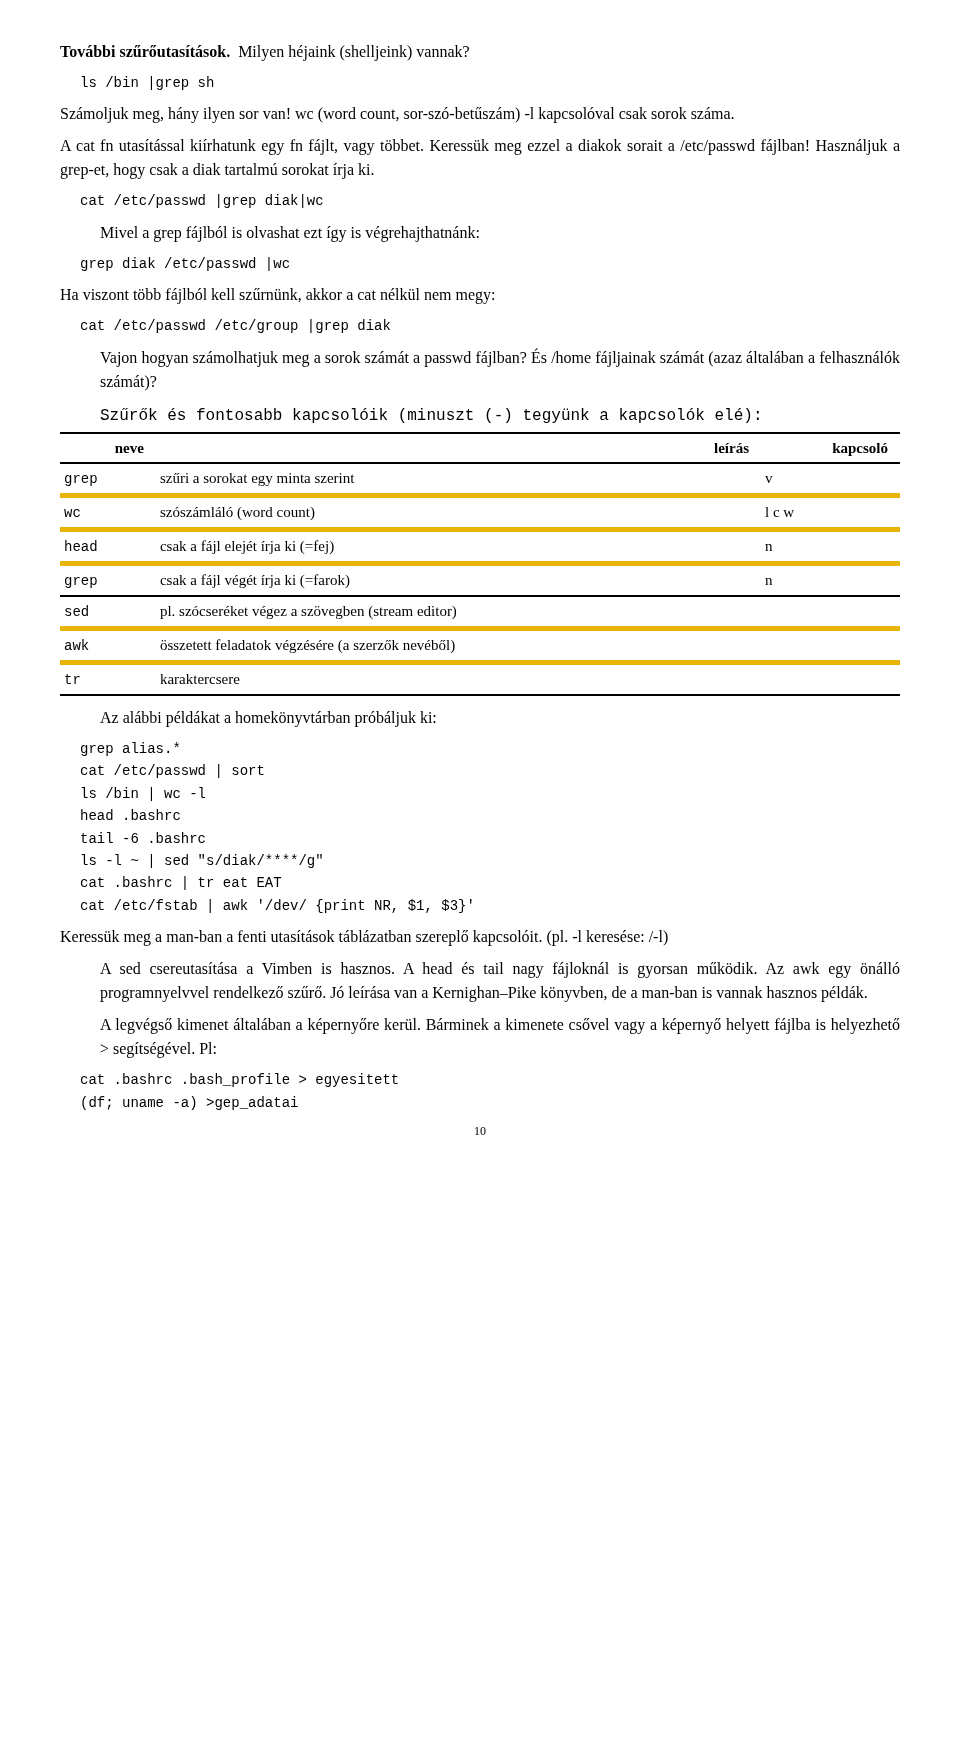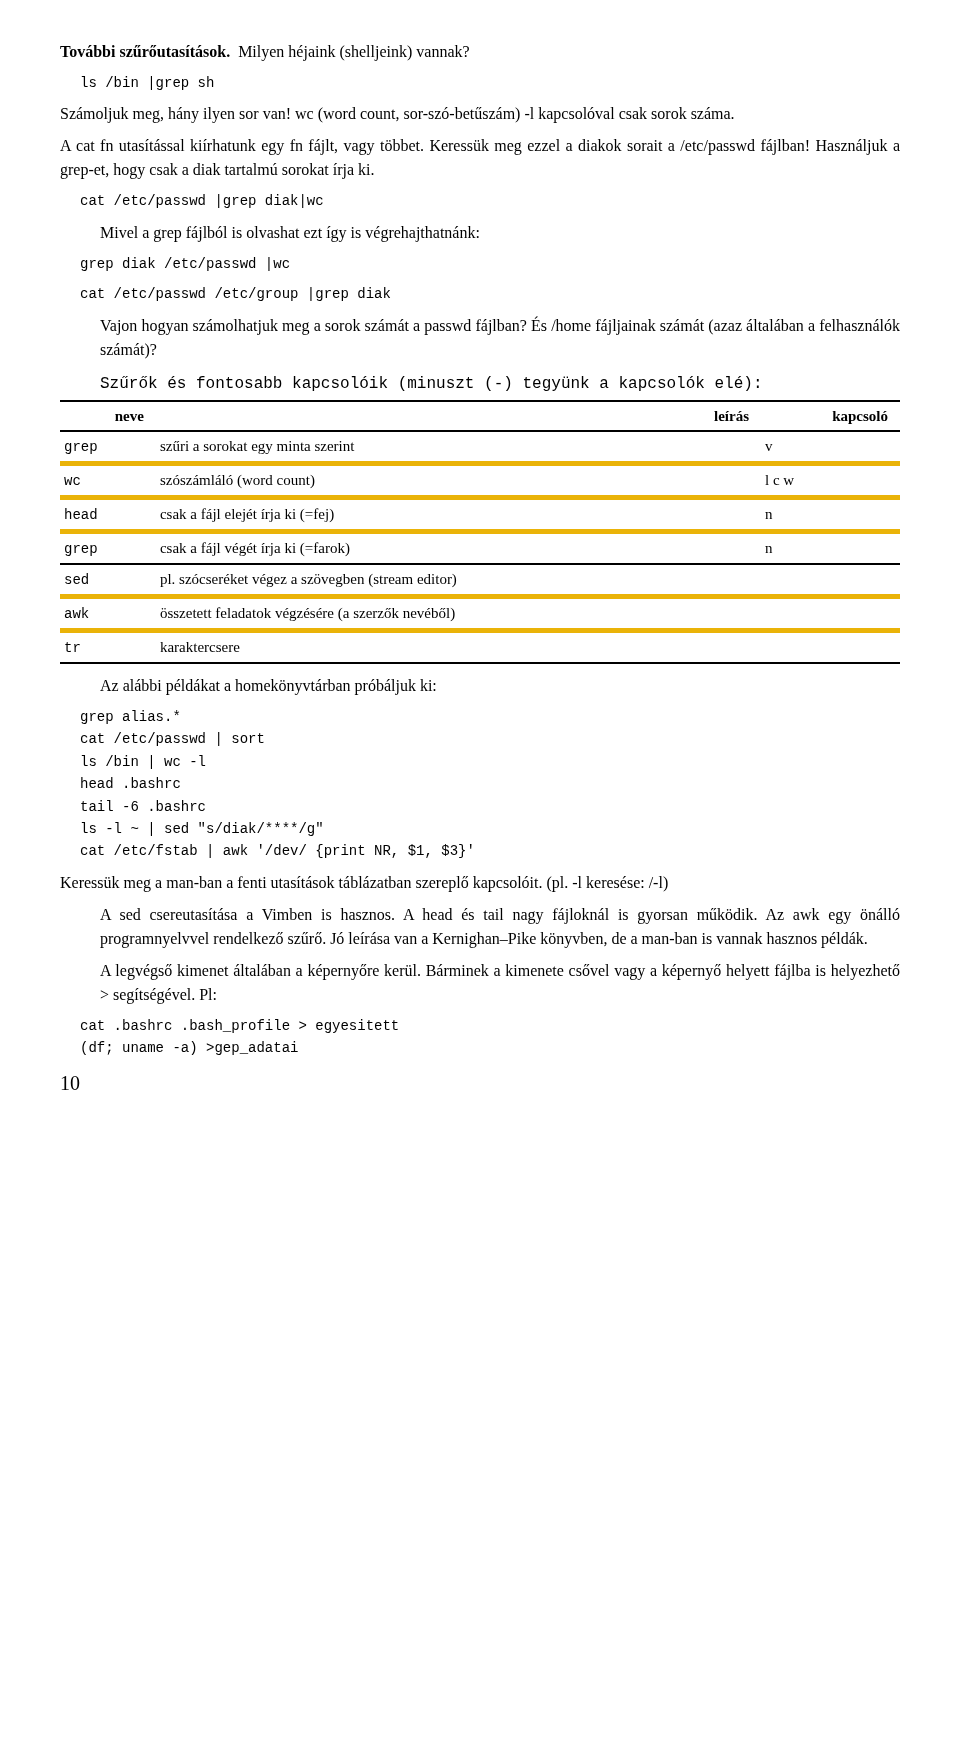--- a/index.html
+++ b/index.html
@@ -67,21 +67,22 @@
       padding: 3px 12px 3px 4px;
       border-bottom: 5px solid #eab308;
       vertical-align: top;
     }
 
     table tr.thick-border td {
       border-bottom: 2px solid #000;
     }
 
     .page-number {
-      font-size: 20px;
+      text-align: center;
+      font-size: 12px;
     }
 
     .section-intro {
       margin-left: 40px;
       margin-bottom: 4px;
       font-family: Liberation Mono, monospace;
     }
   </style>
 </head>
 <body>
@@ -110,20 +111,23 @@
   </div>
 
   <p class="indented">
     <span>Mivel a grep fájlból is olvashat ezt így is végrehajthatnánk:</span>
   </p>
 
   <div class="code-block">
     <span>grep diak /etc/passwd |wc</span>
   </div>
 
+  <p>
+    <span>Ha viszont több fájlból kell szűrnünk, akkor a cat nélkül nem megy:</span>
+  </p>
 
   <div class="code-block">
     <span>cat /etc/passwd /etc/group |grep diak</span>
   </div>
 
   <p class="indented">
     <span>Vajon hogyan számolhatjuk meg a sorok számát a passwd fájlban? És /home fájljainak számát (azaz általában a felhasználók számát)?</span>
   </p>
 
   <div class="table-section">
@@ -182,20 +186,21 @@
     <span>Az alábbi példákat a homekönyvtárban próbáljuk ki:</span>
   </p>
 
   <div class="code-block">
     <div><span>grep alias.*</span></div>
     <div><span>cat /etc/passwd | sort</span></div>
     <div><span>ls /bin | wc -l</span></div>
     <div><span>head .bashrc</span></div>
     <div><span>tail -6 .bashrc</span></div>
     <div><span>ls -l ~ | sed "s/diak/****/g"</span></div>
+    <div><span>cat .bashrc | tr eat EAT</span></div>
     <div><span>cat /etc/fstab | awk '/dev/ {print NR, $1, $3}'</span></div>
   </div>
 
   <p>
     <span>Keressük meg a man-ban a fenti utasítások táblázatban szereplő kapcsolóit. (pl. -l keresése: /-l)</span>
   </p>
 
   <p class="indented">
     <span>A sed csereutasítása a Vimben is hasznos. A head és tail nagy fájloknál is gyorsan működik. Az awk egy önálló programnyelvvel rendelkező szűrő. Jó leírása van a Kernighan–Pike könyvben, de a man-ban is vannak hasznos példák.</span>
   </p>

